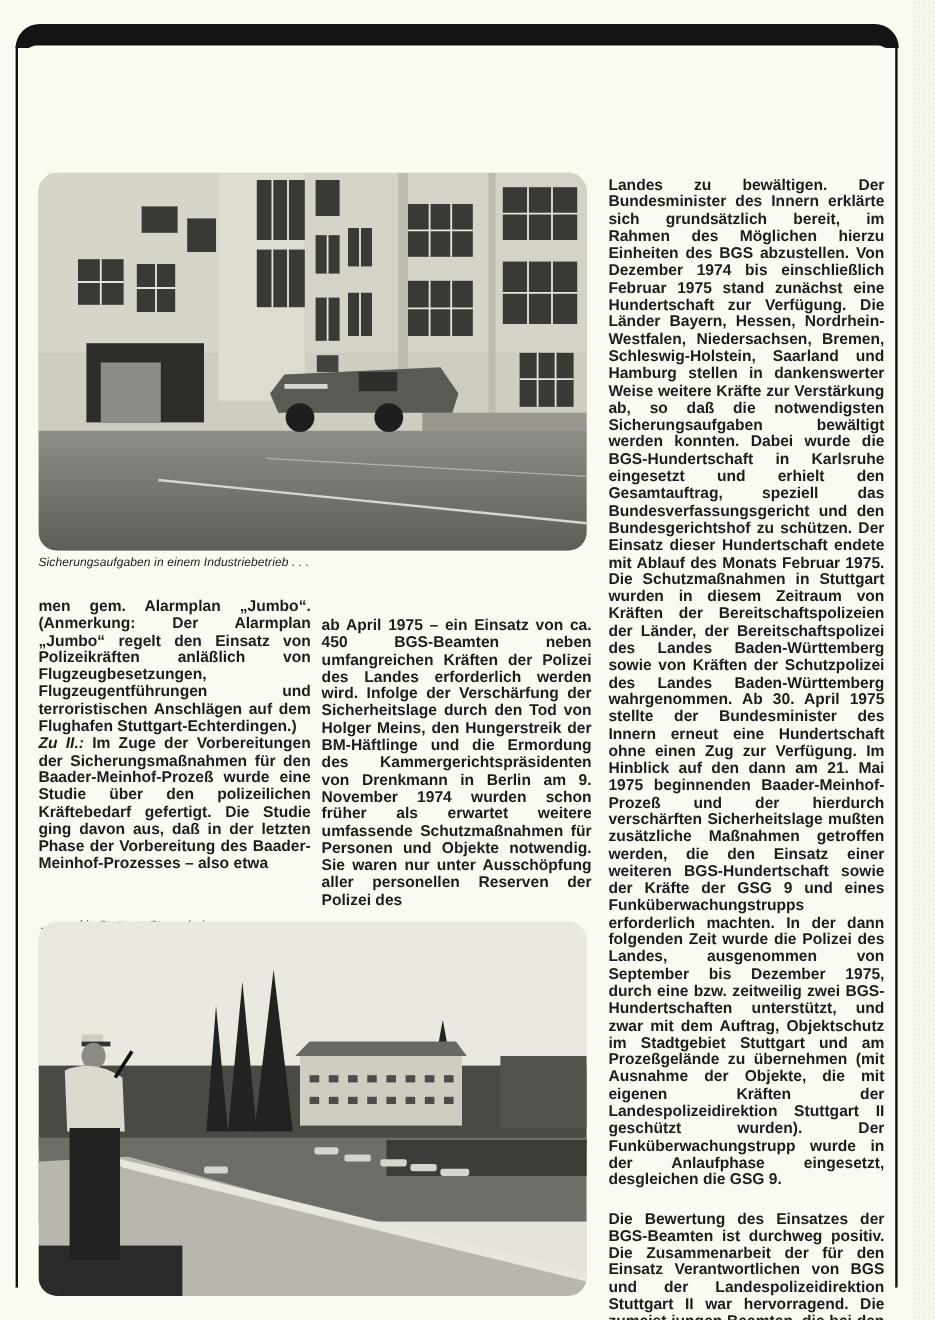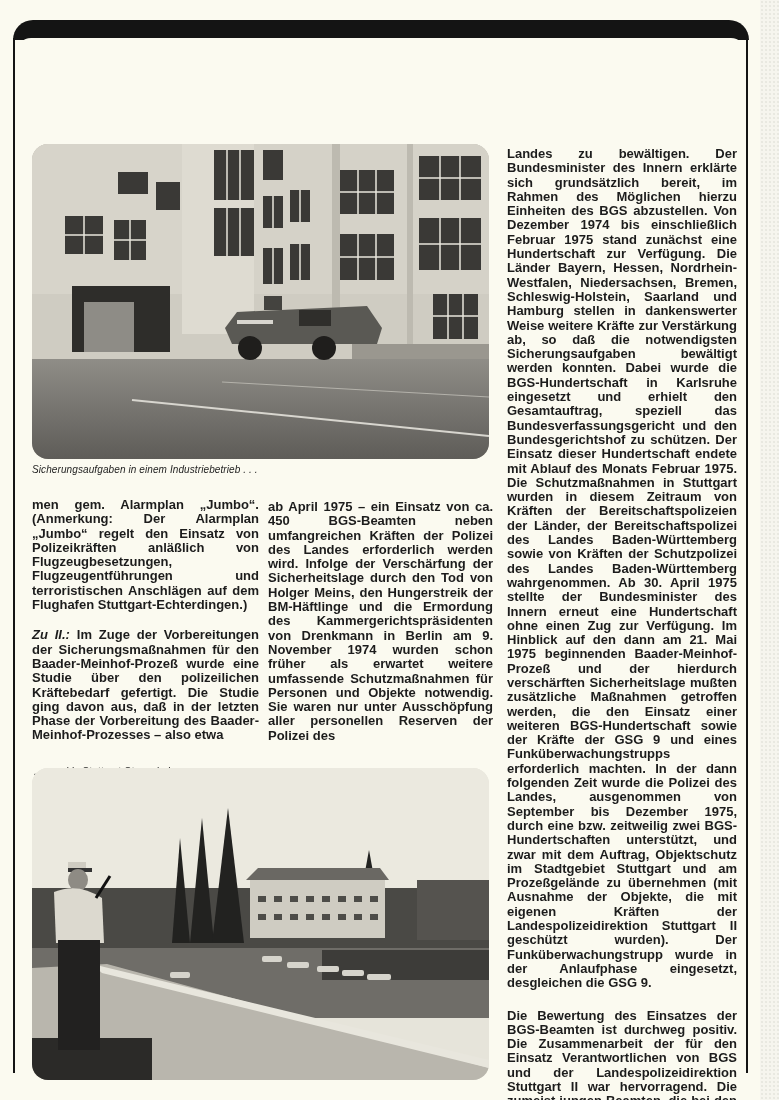--- a/index.html
+++ b/index.html
@@ -38,21 +38,21 @@
   }
   .caption1 { left: 32px; top: 464px; }
   .caption2 { left: 34px; top: 742px; margin-top: 24px; }
 
   .col {
     position: absolute; font-size: 13px; line-height: 14.3px; font-weight: bold;
   }
   .col p { margin: 0; text-align: justify; text-align-last: left; }
   .col p + p { margin-top: 18px; }
   .col-a { left: 32px; top: 498px; width: 227px; }
-  .col-b { left: 268px; top: 500px; width: 225px; }
+  .col-b { left: 268px; top: 514px; width: 225px; }
   .col-c { left: 507px; top: 147px; width: 230px; }
   .col span.it { font-style: italic; }
 
   .page-number {
     position: absolute; left: 19px; top: 1134px; font-size: 8px; color: #222; font-style: italic;
   }
 </style>
 </head>
 <body>
 
@@ -142,21 +142,21 @@
       <circle cx="218" cy="204" r="12" fill="#1f1e1c"></circle>
       <circle cx="292" cy="204" r="12" fill="#1f1e1c"></circle>
       <rect x="205" y="176" width="36" height="4" fill="#d8d6cf"></rect>
     </g>
   </svg>
 </div>
 <div class="caption caption1">Sicherungsaufgaben in einem Industriebetrieb . . .</div>
 
 <div class="col col-a">
   <p><span>men gem. Alarmplan „Jumbo“. (Anmerkung: Der Alarmplan „Jumbo“ regelt den Einsatz von Polizeikräften anläßlich von Flugzeugbesetzungen, Flugzeugentführungen und terroristischen Anschlägen auf dem Flughafen Stuttgart-Echterdingen.)</span></p>
-  <p style="margin-top:16px"><span class="it">Zu II.:</span><span> Im Zuge der Vorbereitungen der Sicherungsmaßnahmen für den Baader-Meinhof-Prozeß wurde eine Studie über den polizeilichen Kräftebedarf gefertigt. Die Studie ging davon aus, daß in der letzten Phase der Vorbereitung des Baader-Meinhof-Prozesses – also etwa</span></p>
+  <p style="margin-top:0"><span class="it">Zu II.:</span><span> Im Zuge der Vorbereitungen der Sicherungsmaßnahmen für den Baader-Meinhof-Prozeß wurde eine Studie über den polizeilichen Kräftebedarf gefertigt. Die Studie ging davon aus, daß in der letzten Phase der Vorbereitung des Baader-Meinhof-Prozesses – also etwa</span></p>
 </div>
 
 <div class="col col-b">
   <p>ab April 1975 – ein Einsatz von ca. 450 BGS-Beamten neben umfangreichen Kräften der Polizei des Landes erforderlich werden wird. Infolge der Verschärfung der Sicherheitslage durch den Tod von Holger Meins, den Hungerstreik der BM-Häftlinge und die Ermordung des Kammergerichtspräsidenten von Drenkmann in Berlin am 9. November 1974 wurden schon früher als erwartet weitere umfassende Schutzmaßnahmen für Personen und Objekte notwendig. Sie waren nur unter Ausschöpfung aller personellen Reserven der Polizei des</p>
 </div>
 
 <div class="col col-c">
   <p>Landes zu bewältigen. Der Bundesminister des Innern erklärte sich grundsätzlich bereit, im Rahmen des Möglichen hierzu Einheiten des BGS abzustellen. Von Dezember 1974 bis einschließlich Februar 1975 stand zunächst eine Hundertschaft zur Verfügung. Die Länder Bayern, Hessen, Nordrhein-Westfalen, Niedersachsen, Bremen, Schleswig-Holstein, Saarland und Hamburg stellen in dankenswerter Weise weitere Kräfte zur Verstärkung ab, so daß die notwendigsten Sicherungsaufgaben bewältigt werden konnten. Dabei wurde die BGS-Hundertschaft in Karlsruhe eingesetzt und erhielt den Gesamtauftrag, speziell das Bundesverfassungsgericht und den Bundesgerichtshof zu schützen. Der Einsatz dieser Hundertschaft endete mit Ablauf des Monats Februar 1975. Die Schutzmaßnahmen in Stuttgart wurden in diesem Zeitraum von Kräften der Bereitschaftspolizeien der Länder, der Bereitschaftspolizei des Landes Baden-Württemberg sowie von Kräften der Schutzpolizei des Landes Baden-Württemberg wahrgenommen. Ab 30. April 1975 stellte der Bundesminister des Innern erneut eine Hundertschaft ohne einen Zug zur Verfügung. Im Hinblick auf den dann am 21. Mai 1975 beginnenden Baader-Meinhof-Prozeß und der hierdurch verschärften Sicherheitslage mußten zusätzliche Maßnahmen getroffen werden, die den Einsatz einer weiteren BGS-Hundertschaft sowie der Kräfte der GSG 9 und eines Funküberwachungstrupps erforderlich machten. In der dann folgenden Zeit wurde die Polizei des Landes, ausgenommen von September bis Dezember 1975, durch eine bzw. zeitweilig zwei BGS-Hundertschaften unterstützt, und zwar mit dem Auftrag, Objektschutz im Stadtgebiet Stuttgart und am Prozeßgelände zu übernehmen (mit Ausnahme der Objekte, die mit eigenen Kräften der Landespolizeidirektion Stuttgart II geschützt wurden). Der Funküberwachungstrupp wurde in der Anlaufphase eingesetzt, desgleichen die GSG 9.</p>
   <p>Die Bewertung des Einsatzes der BGS-Beamten ist durchweg positiv. Die Zusammenarbeit der für den Einsatz Verantwortlichen von BGS und der Landespolizeidirektion Stuttgart II war hervorragend. Die zumeist jungen Beamten, die bei den Einsätzen im Drei-Schichten-Dienst und bei jedem Wetter gefordert wurden, zeigten erfreulichen Einsatzeifer und ebenso hohen Einsatzwert. U. a. äußert sich ersteres auch darin, daß trotz ständiger erheblicher psychischer und physischer Belastungen und zum Teil widriger Witterungsverhältnisse die Ausfälle durch Krankheit äußerst gering waren. Die Beamten sind</p>
 </div>

